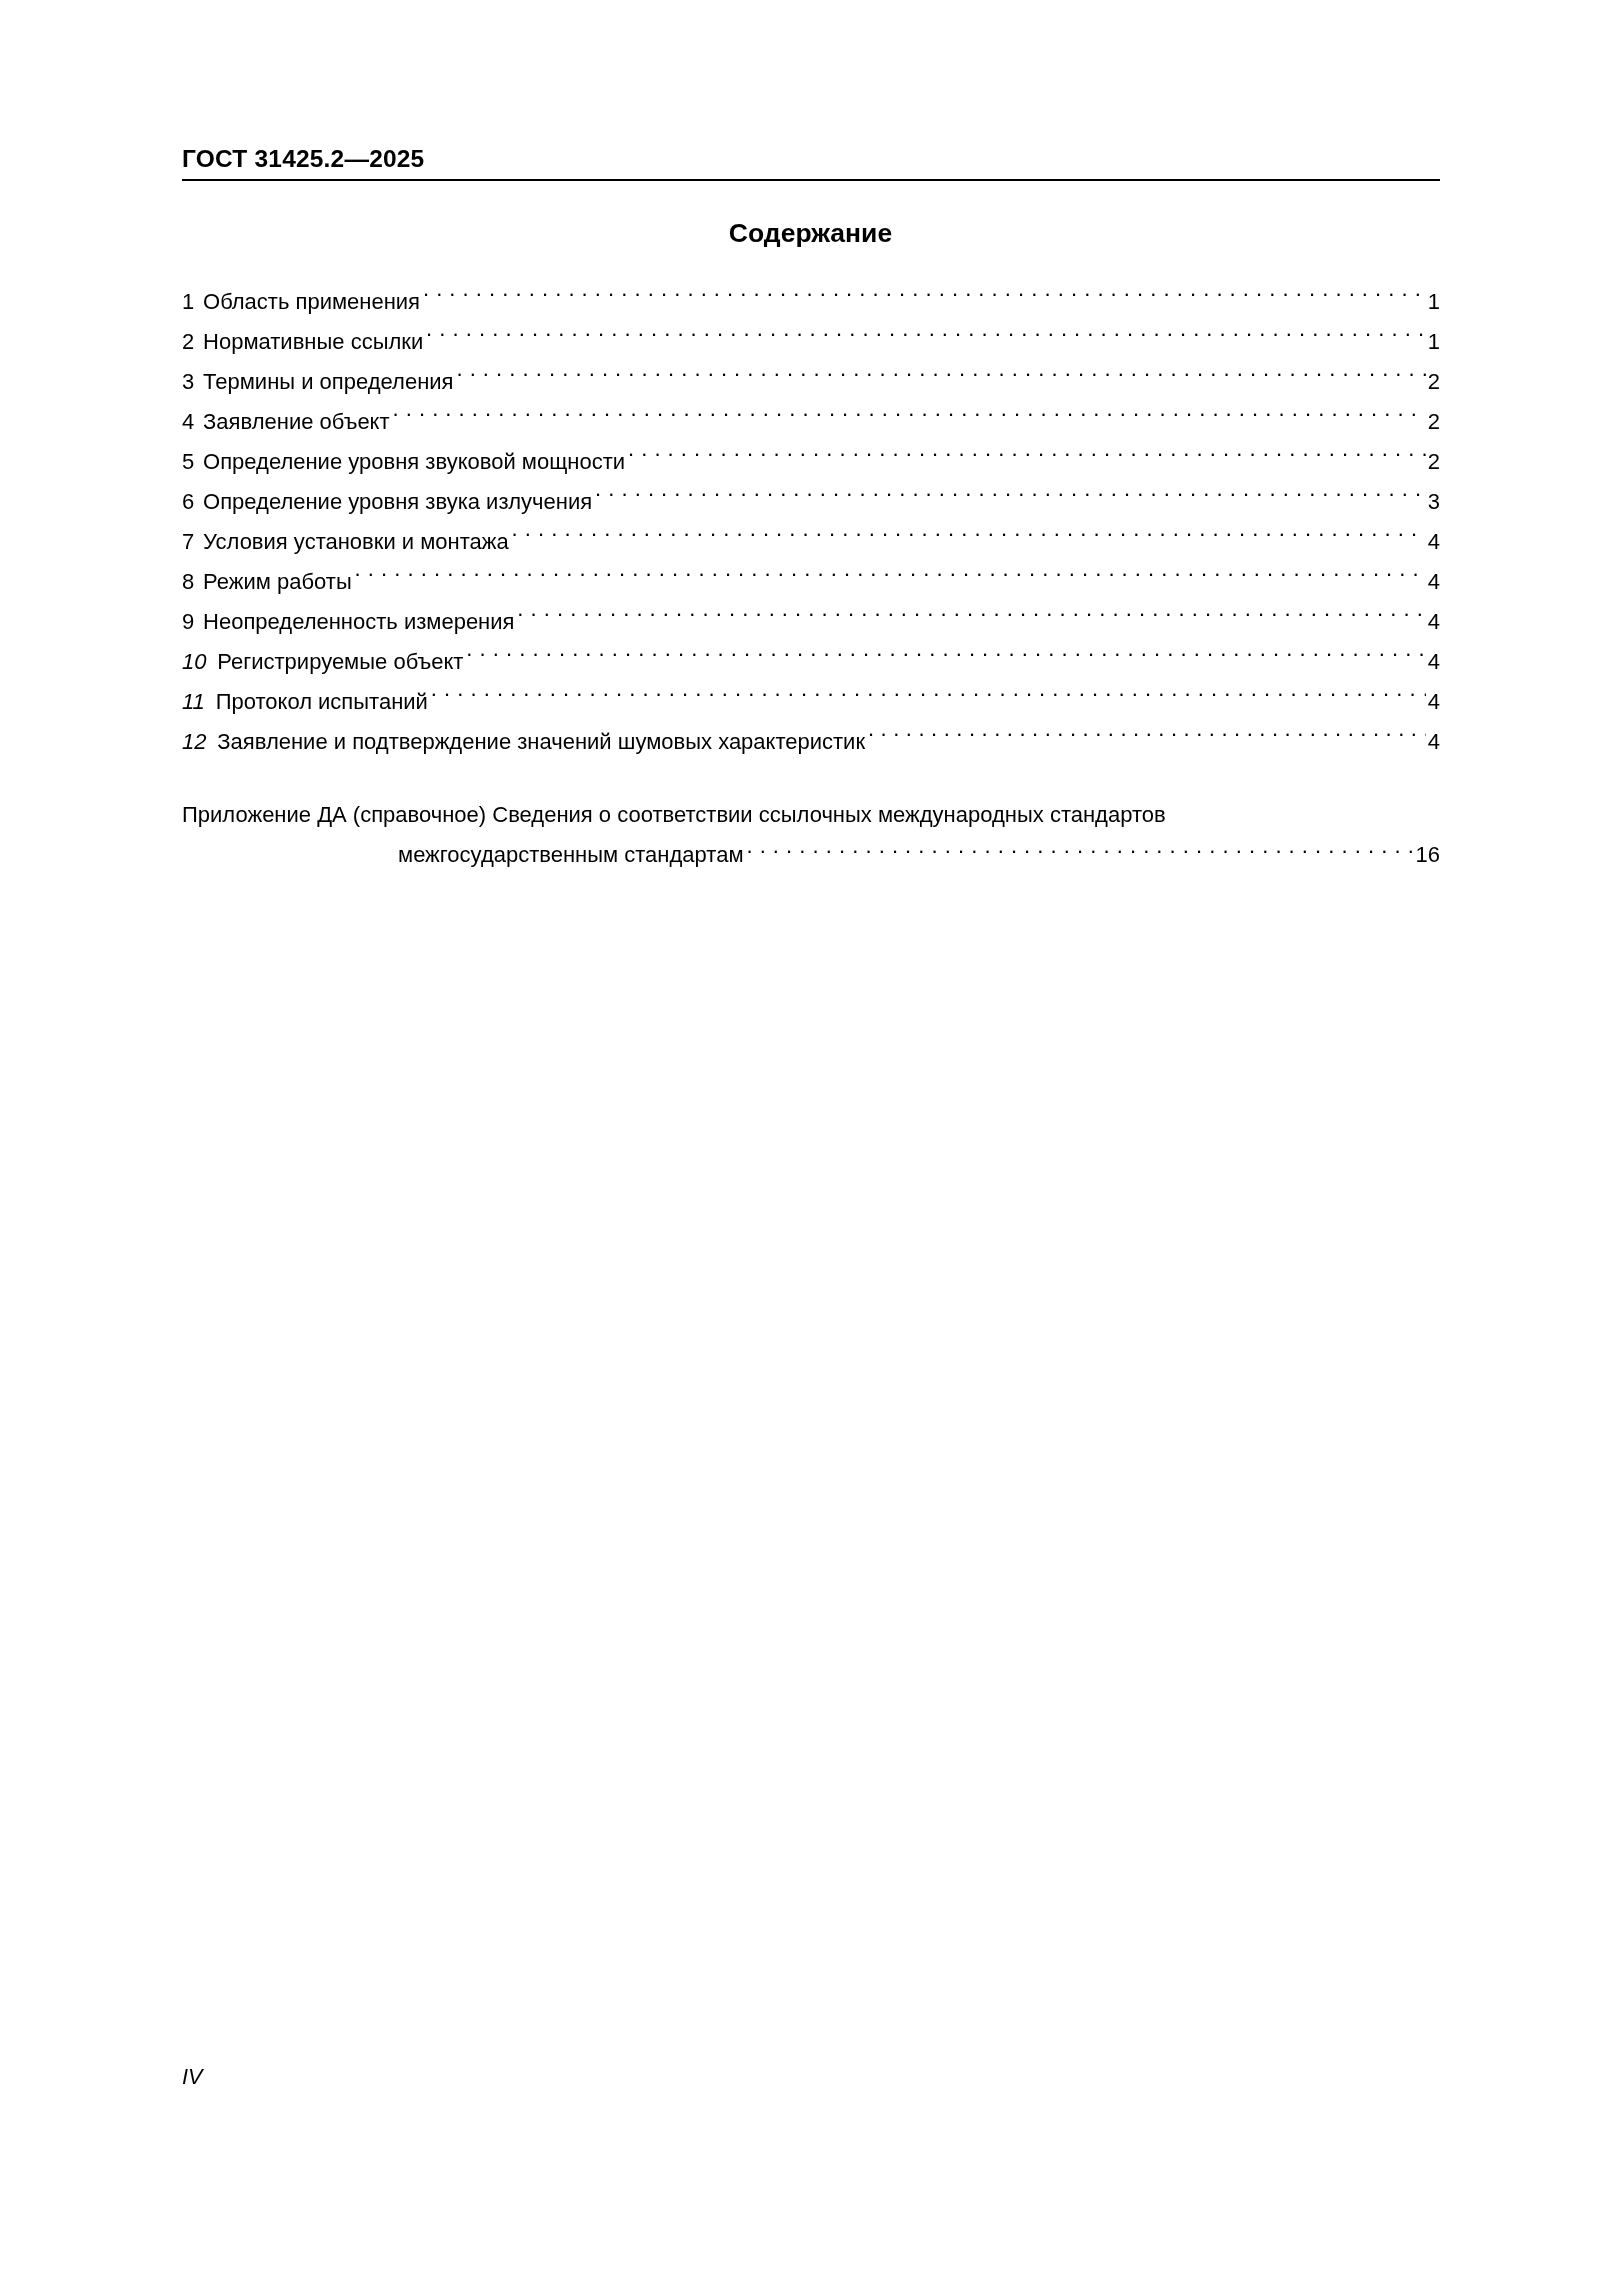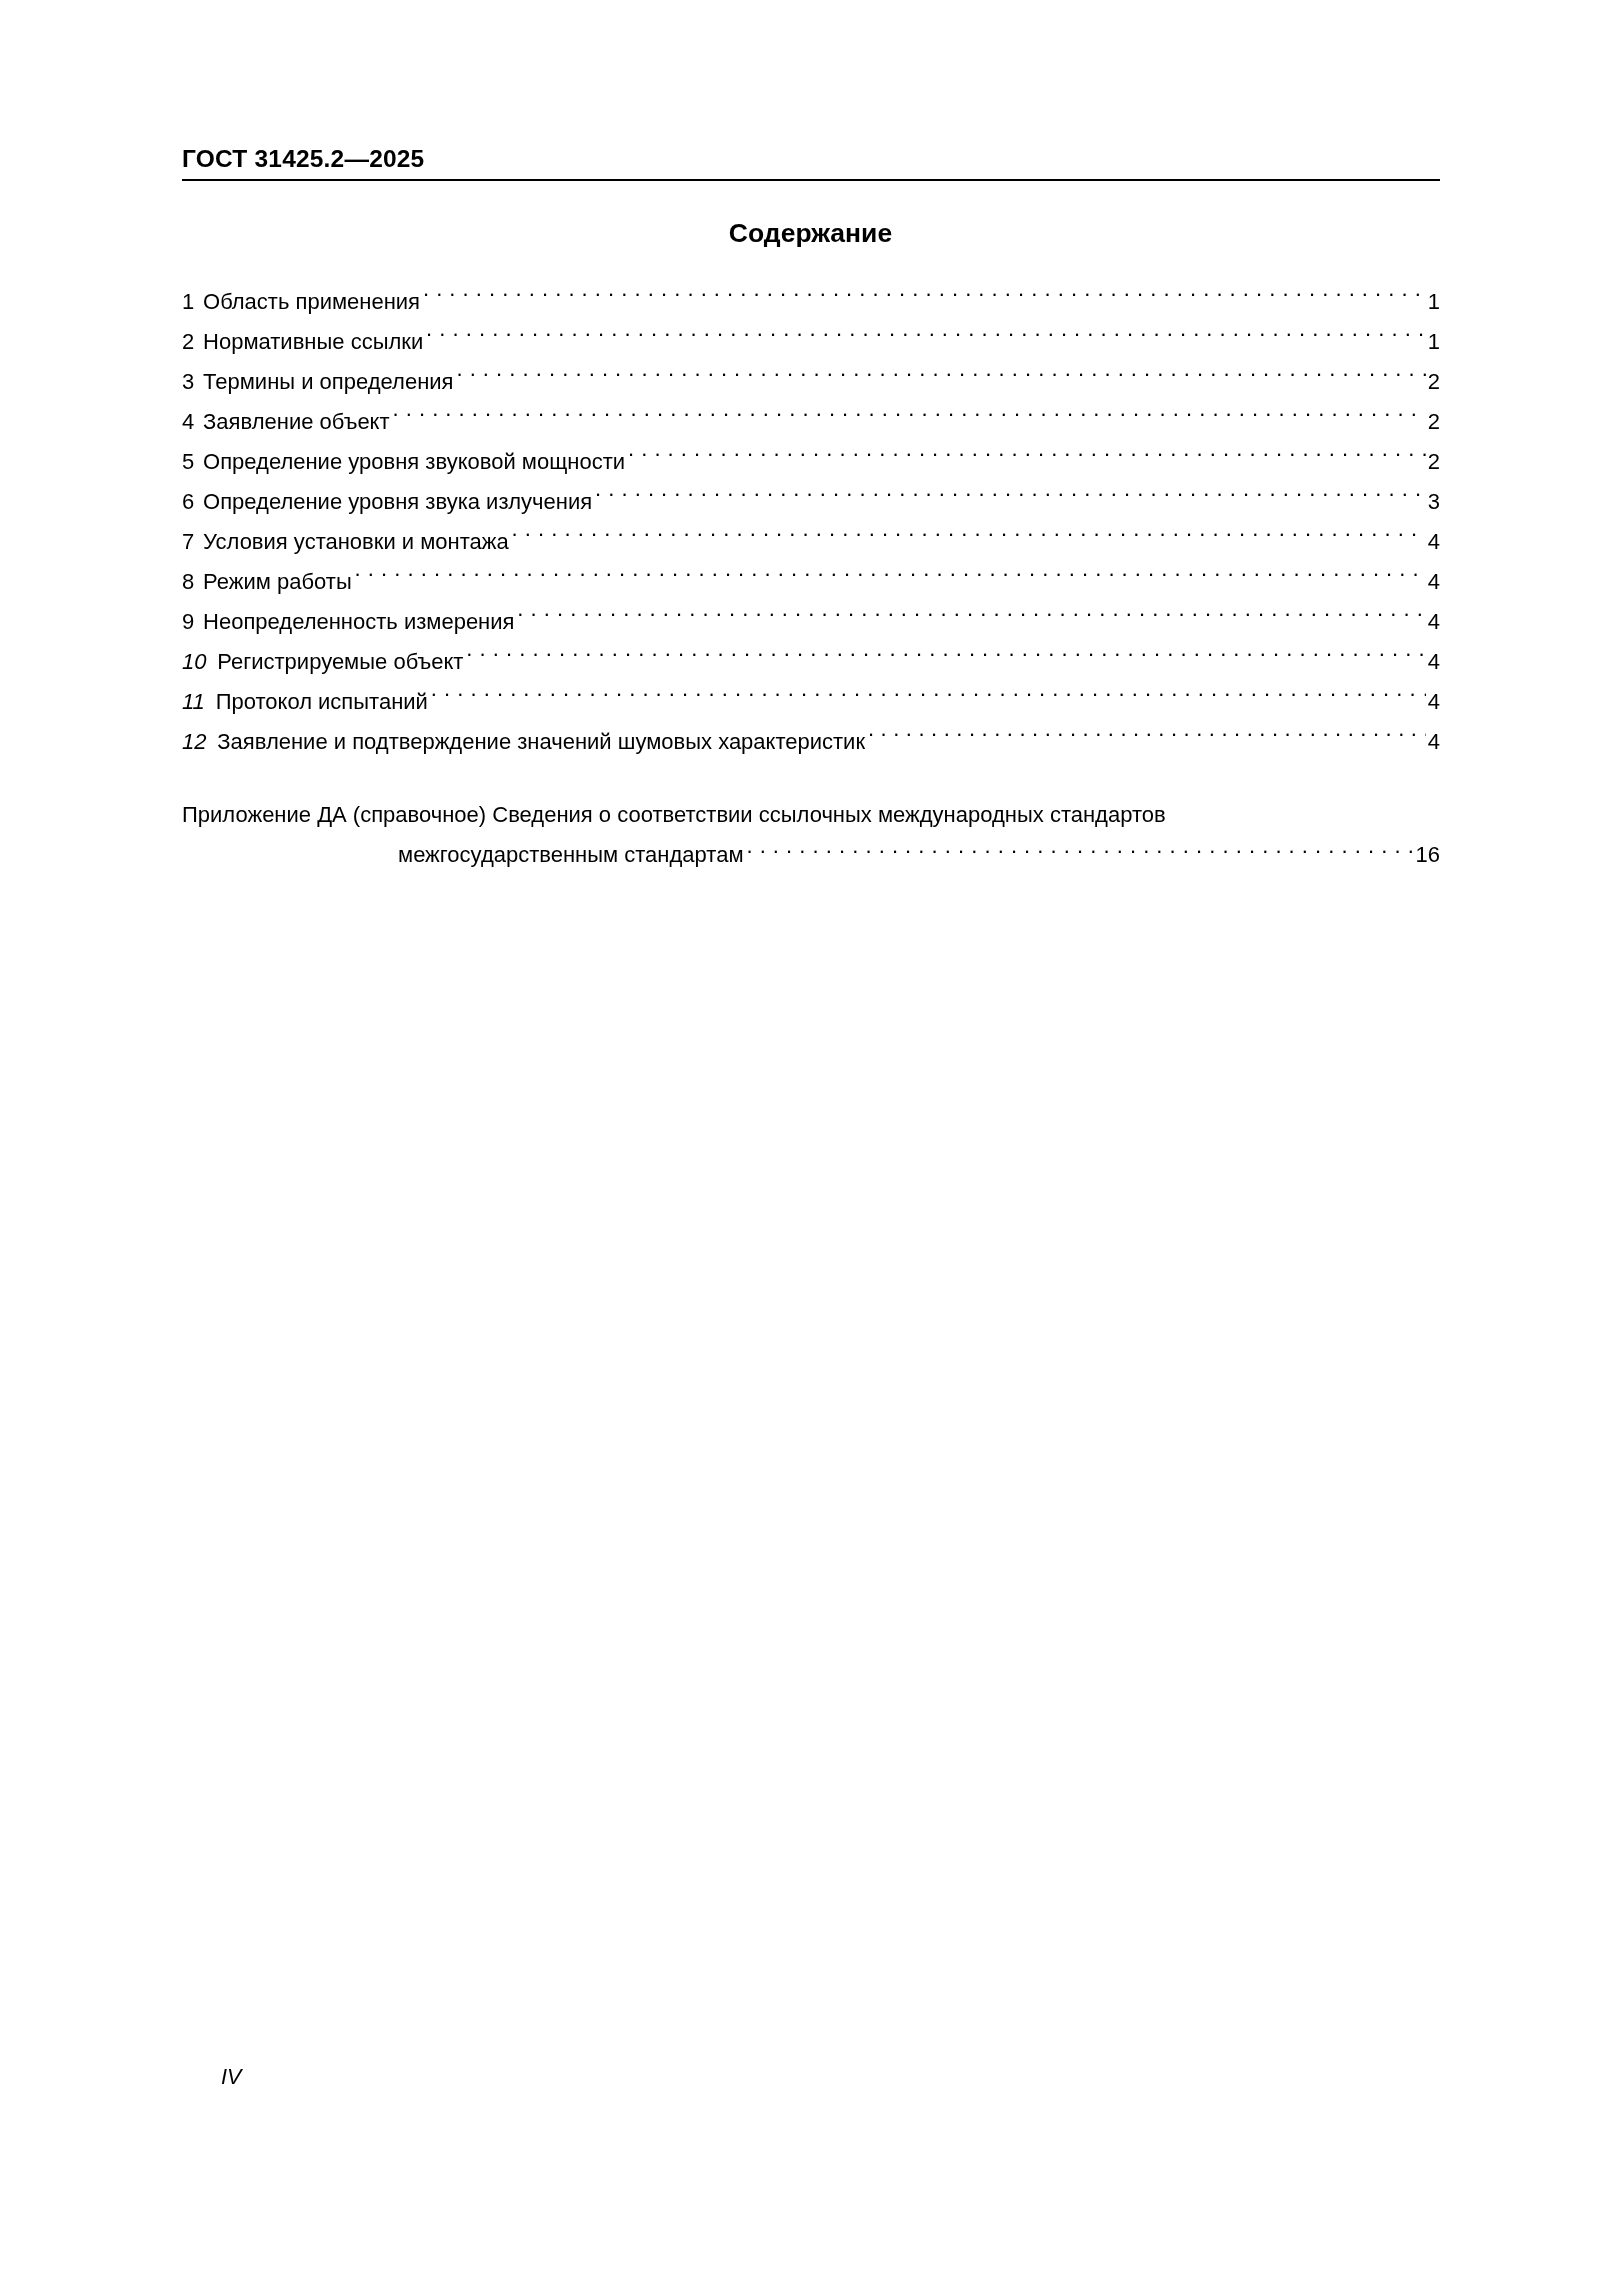--- a/index.html
+++ b/index.html
@@ -122,21 +122,20 @@
     padding-left: 216px;
   }
 
   
   .folio {
     position: absolute;
     left: 182px;
     top: 2064px;
     font-size: 21.6px;
     font-style: italic;
-    margin-left: 39px;
   }
 </style>
 </head>
 <body>
 
 <div class="page">
 
   <div class="doc-header">ГОСТ 31425.2—2025</div>
   <div class="header-rule"></div>
 

